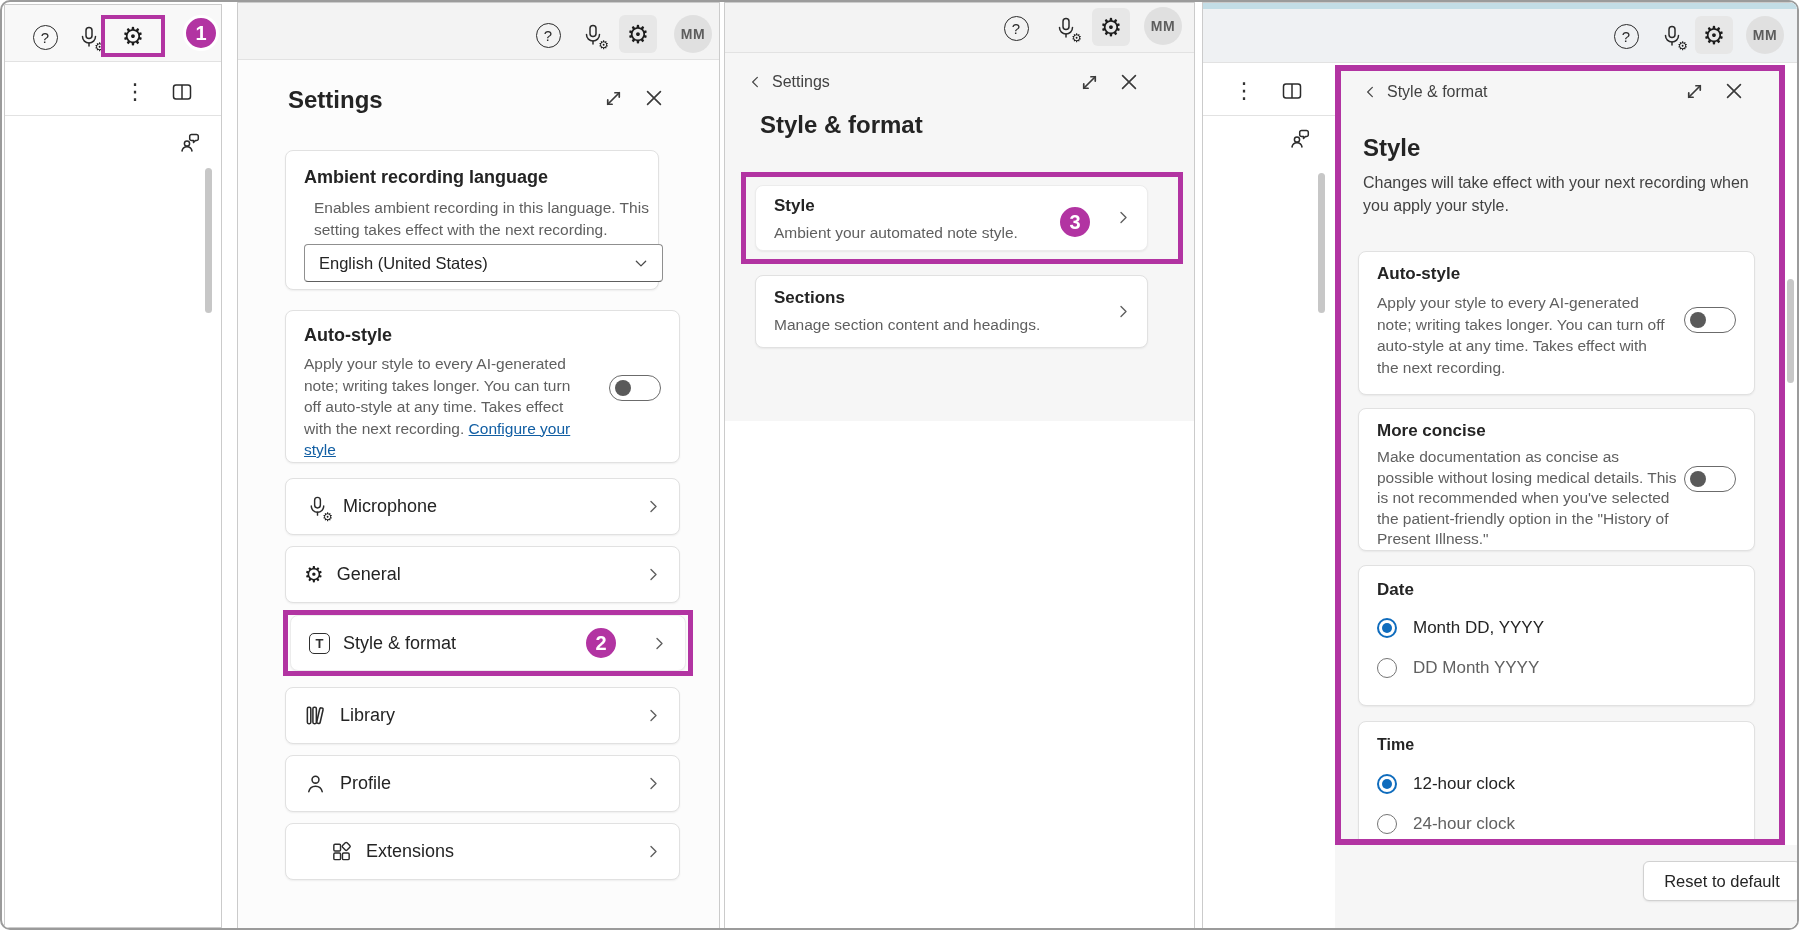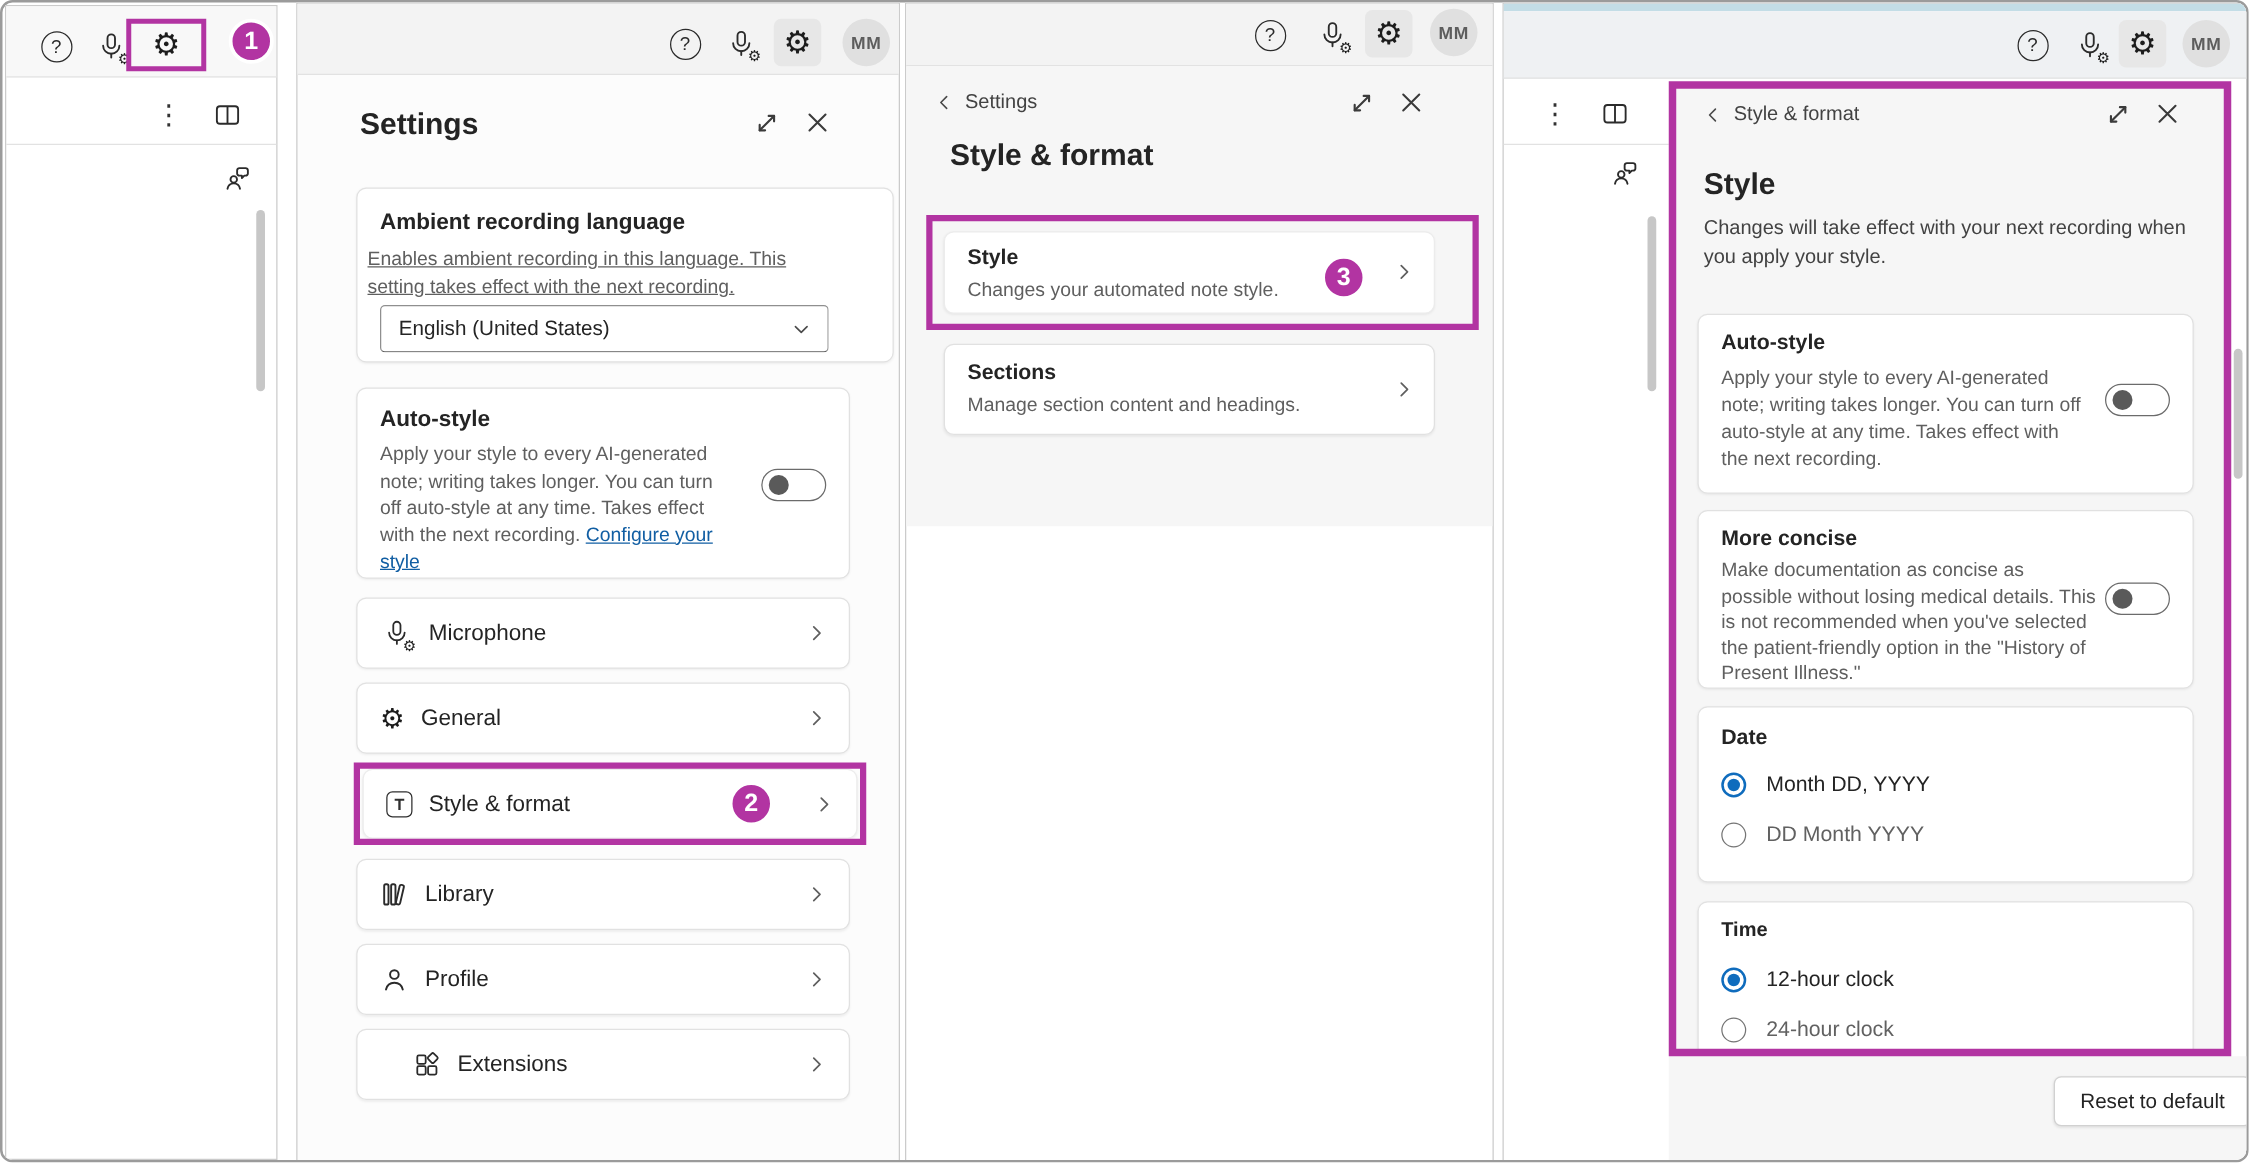--- a/index.html
+++ b/index.html
@@ -121,23 +121,23 @@
           <path d="M6 18v-4.5M6 18h4.5"></path>
           <path d="M18 6v4.5M18 6h-4.5"></path>
         </svg>
     </div>
     <div class="iconbtn" style="left:397px;top:76px;">
       <svg width="22" height="22" viewBox="0 0 24 24" fill="none" stroke="#3b3b3b" stroke-width="1.8" stroke-linecap="round">
           <path d="M5 5l14 14M19 5L5 19"></path>
         </svg>
     </div>
 
-    <div class="card" style="left:47px;top:147px;width:430px;height:140px;">
+    <div class="card" style="left:47px;top:147px;width:374px;height:140px;">
       <div class="ctitle" style="left:18px;top:16px;">Ambient recording language</div>
-      <div class="cdesc" style="left:8px;top:46px;width:360px;text-decoration:underline;">Enables ambient recording in this language. This setting takes effect with the next recording.</div>
+      <div class="cdesc" style="left:28px;top:46px;width:360px;">Enables ambient recording in this language. This setting takes effect with the next recording.</div>
       <div class="dd" style="left:18px;top:93px;width:359px;">
         <span>English (United States)</span>
         <svg width="14" height="14" viewBox="0 0 24 24" fill="none" stroke="#4a4a4a" stroke-width="2.2" stroke-linecap="round" stroke-linejoin="round">
             <path d="M4 9l8 8 8-8"></path>
           </svg>
       </div>
     </div>
 
     <div class="card" style="left:47px;top:307px;width:395px;height:153px;">
       <div class="ctitle" style="left:18px;top:14px;">Auto-style</div>
@@ -268,21 +268,21 @@
       <svg width="22" height="22" viewBox="0 0 24 24" fill="none" stroke="#3b3b3b" stroke-width="1.8" stroke-linecap="round">
           <path d="M5 5l14 14M19 5L5 19"></path>
         </svg>
     </div>
 
     <div class="ptitle" style="left:35px;top:108px;">Style &amp; format</div>
 
     <div class="hl" style="left:16px;top:169px;width:442px;height:92px;z-index:20;"></div>
     <div class="card" style="left:30px;top:182px;width:393px;height:66px;border-color:#ececec;">
       <div class="ctitle" style="left:18px;top:10px;font-size:17px;">Style</div>
-      <div class="cdesc" style="left:18px;top:36px;">Changes your automated note style.</div>
+      <div class="cdesc" style="left:18px;top:36px;">Ambient your automated note style.</div>
       <span class="chevr abs" style="right:16px;top:24px;">
           <svg width="15" height="15" viewBox="0 0 24 24" fill="none" stroke="#5f5f5f" stroke-width="2.2" stroke-linecap="round" stroke-linejoin="round">
             <path d="M8 4l8 8-8 8"></path>
           </svg>
         </span>
     </div>
     <div class="badge" style="left:332px;top:201px;">3</div>
 
     <div class="card" style="left:30px;top:272px;width:393px;height:73px;">
       <div class="ctitle" style="left:18px;top:12px;font-size:17px;">Sections</div>

